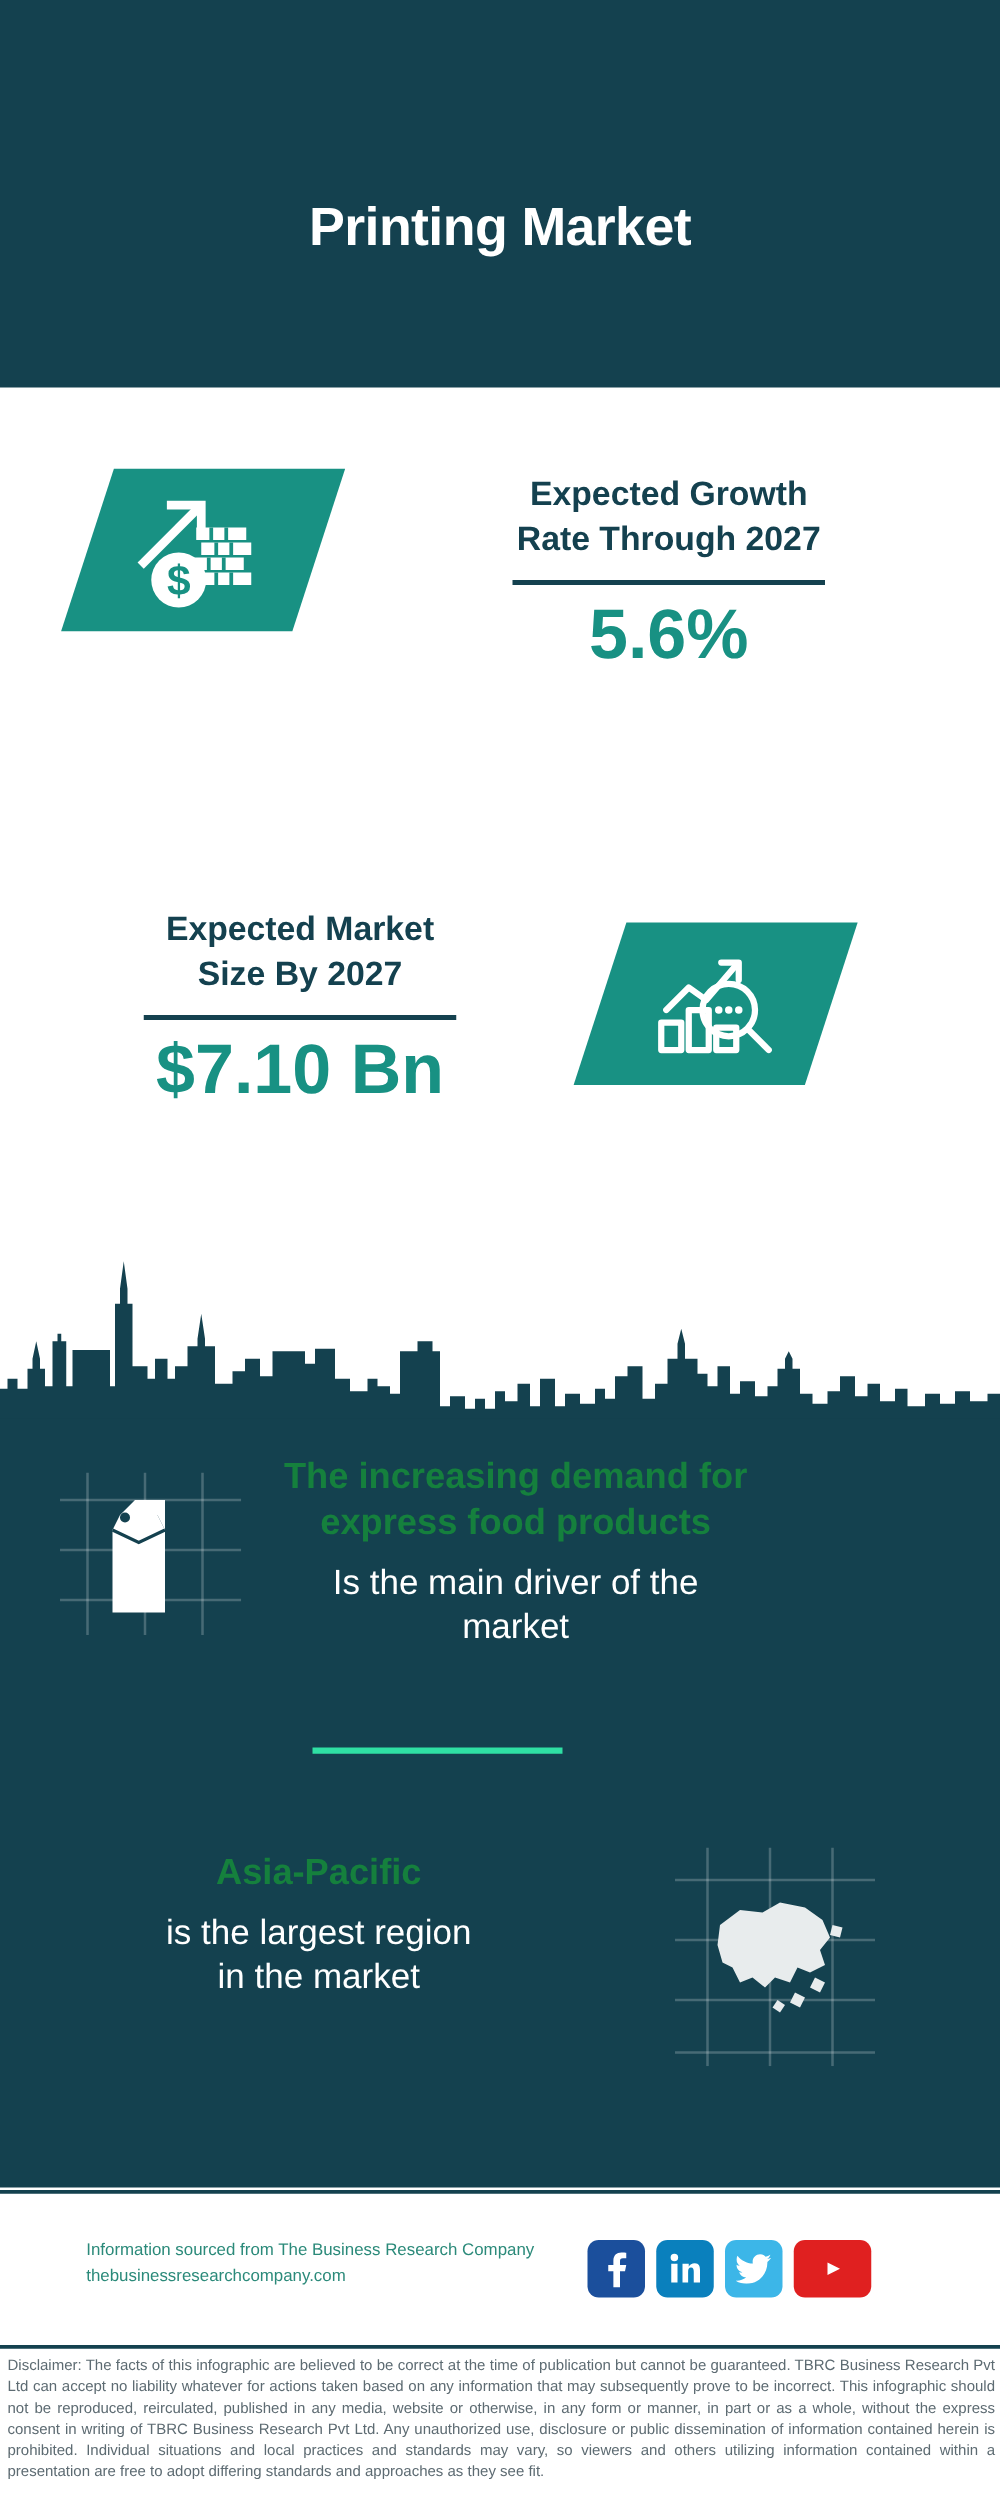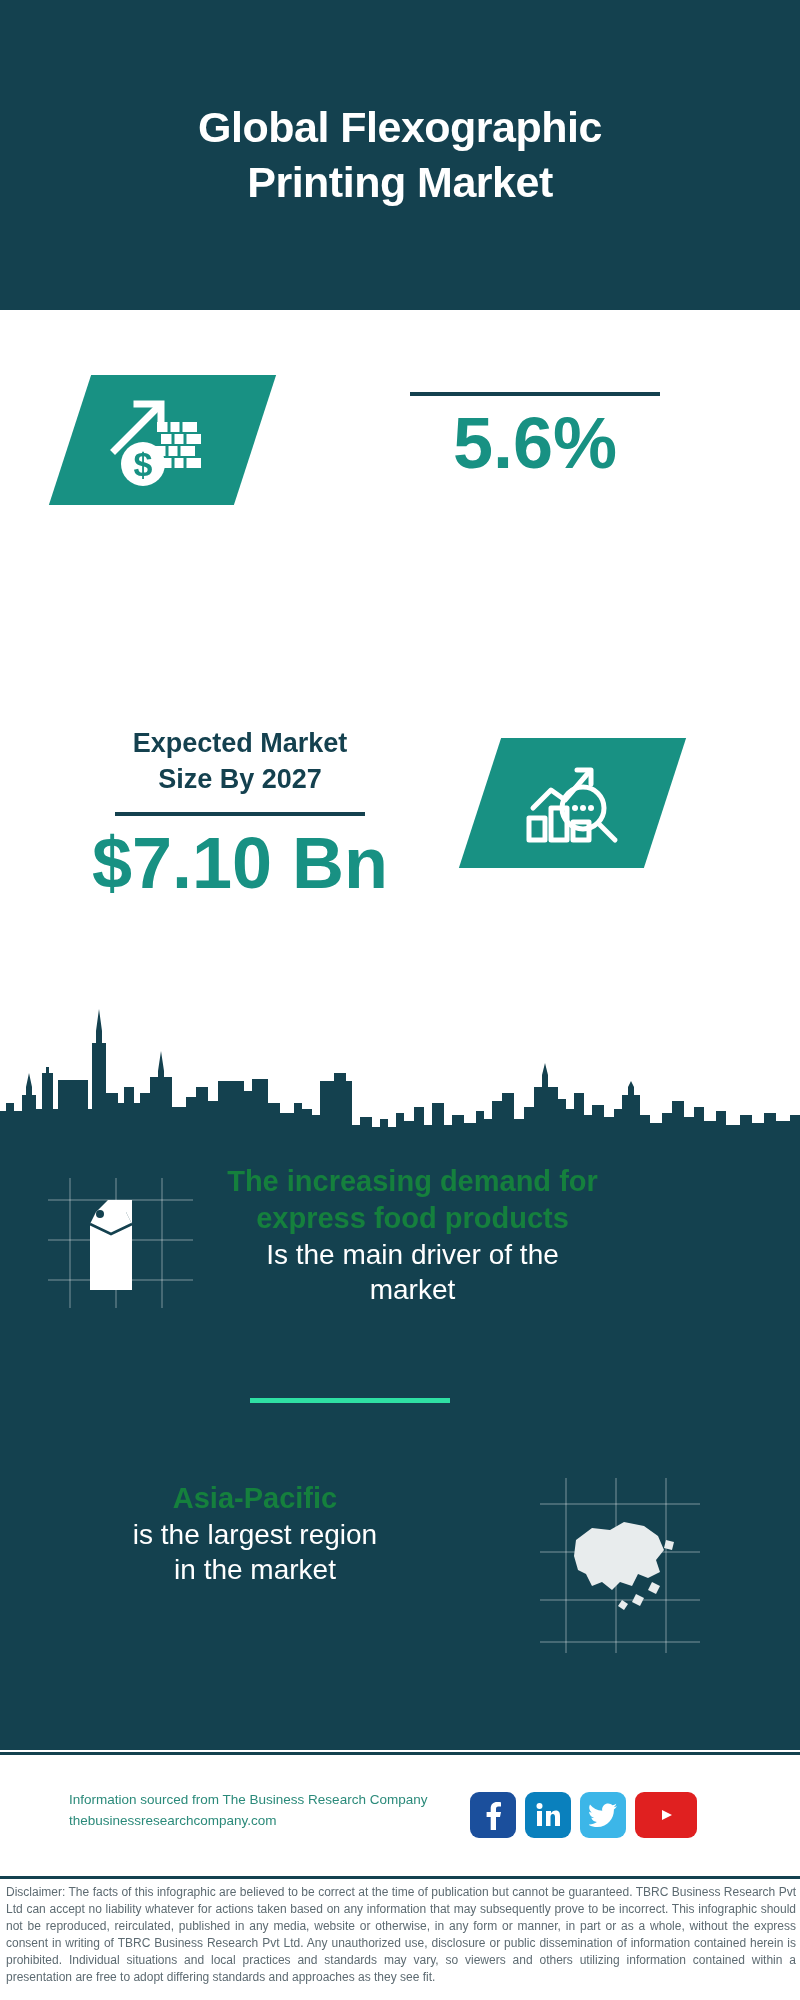--- a/index.html
+++ b/index.html
@@ -33,41 +33,41 @@
   .badge2 { left:480px; top:738px; width:185px; height:130px; }
 
   .stat-text { position:absolute; text-align:center; }
   .stat-label {
     color:#14414f; font-size:27px; font-weight:bold; line-height:1.33;
   }
   .rule {
     height:4px; background:#14414f; margin:14px auto 10px auto;
   }
   .stat-value {
-    color:#189183; font-size:72px; font-weight:bold; line-height:1.05;
+    color:#189183; font-size:56px; font-weight:bold; line-height:1.05;
   }
   .s1text { left:340px; top:378px; width:390px; }
   .s1text .rule { width:250px; }
   .s2text { left:60px; top:710px; width:360px;margin-top:16px; }
   .s2text .rule { width:250px; }
 
   
   .teal-panel {
     position:absolute; left:0; top:1130px; width:800px; height:620px;
     background:#14414f;
   }
   .skyline {
     position:absolute; left:0; top:975px; width:800px; height:160px;
   }
 
   .grid-box { position:absolute; }
 
   .block-text { position:absolute; text-align:center; }
   .hl { color:#15803d; font-weight:bold; font-size:29px; line-height:1.27; }
-  .nm { color:#ffffff; font-size:28px; line-height:1.27; }
+  .nm { color:#ffffff; font-size:28px; line-height:1.27;margin-top:11px; }
 
   .driver-text { left:195px; top:1163px; width:435px; }
   .region-text { left:55px; top:1480px; width:400px; }
 
   .divider-mint {
     position:absolute; left:250px; top:1398px; width:200px; height:5px;
     background:#2fe0a4;
   }
 
   
@@ -93,21 +93,21 @@
     color:#5d6b72; font-size:12px; line-height:1.42; text-align:justify;
   }
 </style>
 </head>
 <body>
 
 <div class="page">
 
   <div class="header">
     <div class="header-title">
-      <span>Global Flexographic</span><br>
+      <br>
       <span>Printing Market</span>
     </div>
   </div>
 
   <div class="par-badge badge1">
     <div class="par-inner">
       <svg width="112" height="96" viewBox="0 0 112 96" aria-hidden="true">
         <g fill="none" stroke="#ffffff" stroke-width="7" stroke-linecap="square">
           <line x1="8" y1="58" x2="52" y2="14"></line>
           <polyline points="30,12 54,12 54,36"></polyline>
@@ -128,20 +128,24 @@
           <line x1="66" y1="66" x2="66" y2="76"></line>
           <line x1="78" y1="66" x2="78" y2="76"></line>
         </g>
         <circle cx="36" cy="72" r="22" fill="#ffffff"></circle>
         <text x="36" y="84" font-size="34" font-weight="bold" text-anchor="middle" fill="#189183" font-family="Liberation Sans, sans-serif">$</text>
       </svg>
     </div>
   </div>
 
   <div class="stat-text s1text">
+    <div class="stat-label">
+      <span>Expected Growth</span><br>
+      <span>Rate Through 2027</span>
+    </div>
     <div class="rule"></div>
     <div class="stat-value">5.6%</div>
   </div>
 
   <div class="stat-text s2text">
     <div class="stat-label">
       <span>Expected Market</span><br>
       <span>Size By 2027</span>
     </div>
     <div class="rule"></div>

